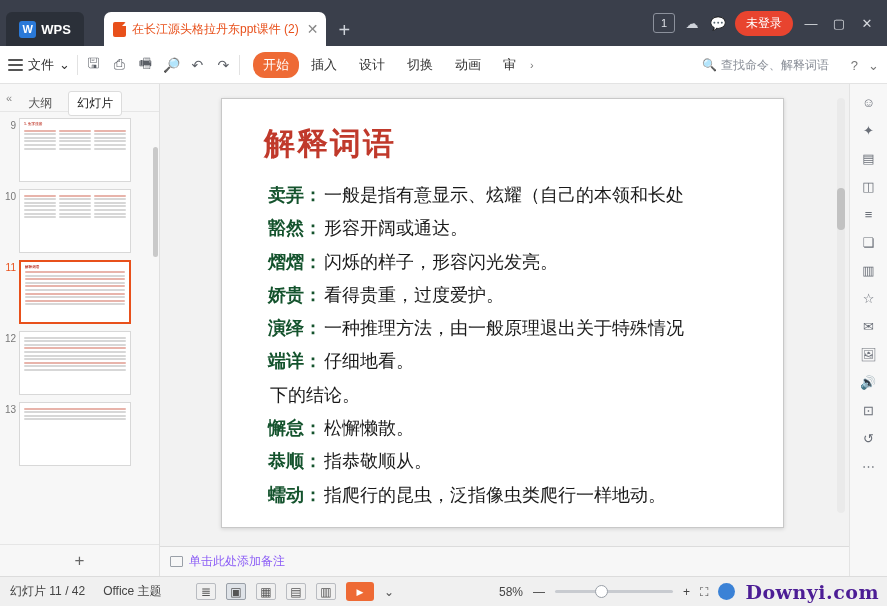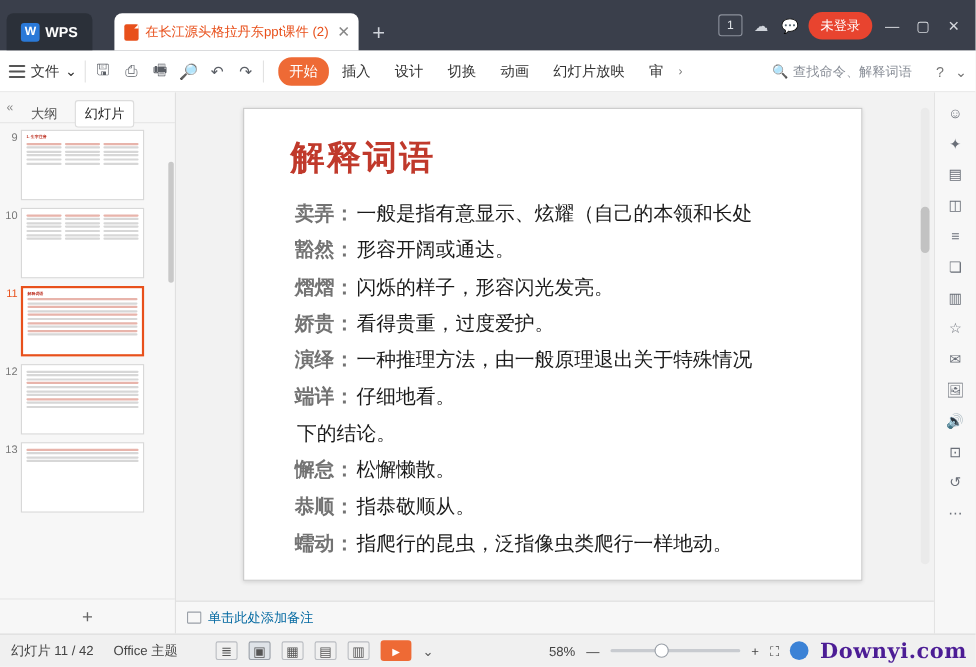--- a/index.html
+++ b/index.html
@@ -237,21 +237,21 @@
     font-weight: bold;
   }
   .line {
     display: flex; align-items: baseline;
     margin: 0 0 9px 22px;
     font-size: 18px;
     color: #1a1a1a;
     line-height: 1.35;
   }
   .line .w {
-    color: #737373; font-weight: bold;
+    color: #14532d; font-weight: bold;
     white-space: nowrap;
   }
   .line .d { margin-left: 2px; }
   .line.cont { margin-left: 22px; }
 
   .canvas-scrollbar {
     position: absolute; right: 4px; top: 14px;
     width: 8px; height: 415px;
     background: #eaeaea; border-radius: 4px;
   }
@@ -259,21 +259,21 @@
     position: absolute; left: 0; top: 90px;
     width: 8px; height: 42px;
     background: #c2c2c2; border-radius: 4px;
   }
   .notes {
     height: 30px;
     border-top: 1px solid #dcdcdc;
     background: #f7f7f7;
     display: flex; align-items: center; gap: 6px;
     padding-left: 10px;
-    font-size: 12px; color: #0369a1;
+    font-size: 12px; color: #8b5cf6;
     flex: 0 0 auto;
   }
   .notes .n-icon {
     width: 13px; height: 11px; border: 1px solid #9aa0a8; border-radius: 1px;
   }
 
   
   .right-rail {
     width: 38px;
     background: #f7f7f7;
@@ -388,21 +388,20 @@
       <span>↶</span>
       <span>↷</span>
     </div>
     <span class="sep"></span>
     <div class="ribbon-tabs">
       <span class="r-tab active">开始</span>
       <span class="r-tab">插入</span>
       <span class="r-tab">设计</span>
       <span class="r-tab">切换</span>
       <span class="r-tab">动画</span>
-      <span class="r-tab">幻灯片放映</span>
       <span class="r-tab">审</span>
       <span class="r-more">›</span>
     </div>
     <div class="search-box">
       <span>🔍</span>
       <span>查找命令、解释词语</span>
     </div>
     <div class="ribbon-right">
       <span>?</span>
       <span>⌄</span>

